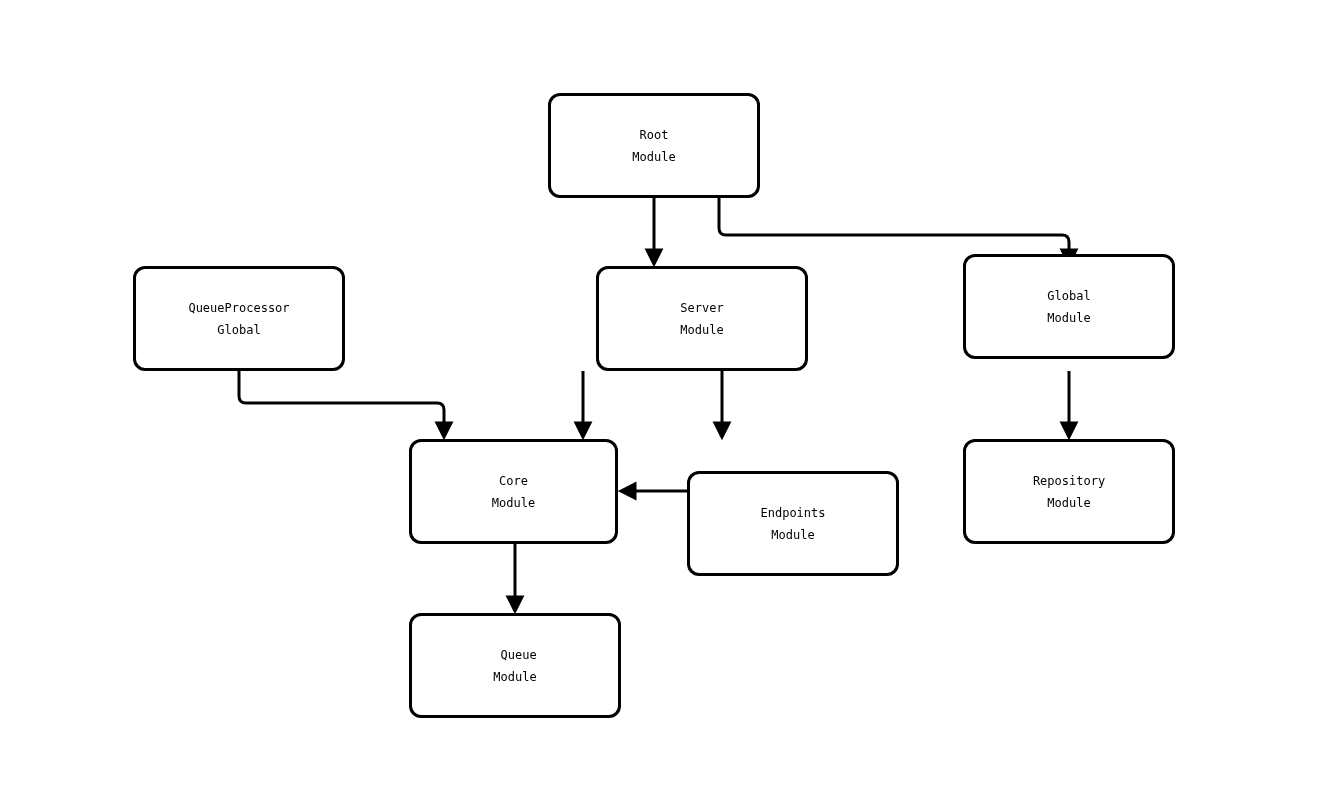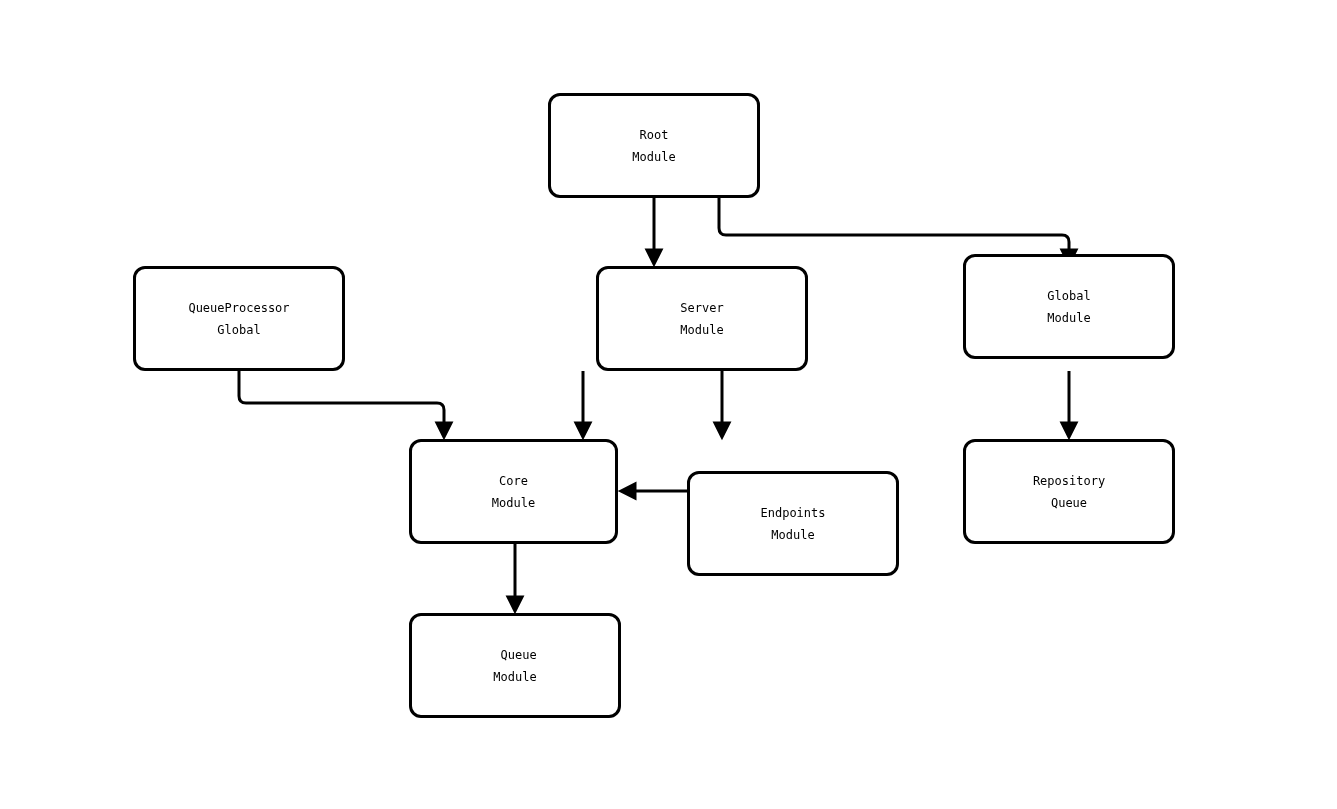--- a/index.html
+++ b/index.html
@@ -71,17 +71,17 @@
 Global</div>
   <div class="node" style="left: 548px; top: 266px; width: 212px; height: 105px; border-color: rgb(0, 0, 0); margin-left: 48px;">Server
 Module</div>
   <div class="node" style="left: 963px; top: 254px; width: 212px; height: 105px; border-color: rgb(0, 0, 0);">Global
 Module</div>
   <div class="node" style="left: 409px; top: 439px; width: 209px; height: 105px; border-color: rgb(0, 0, 0);">Core
 Module</div>
   <div class="node" style="left: 687px; top: 439px; width: 212px; height: 105px; border-color: rgb(0, 0, 0); margin-top: 32px;">Endpoints
 Module</div>
   <div class="node" style="left: 963px; top: 439px; width: 212px; height: 105px; border-color: rgb(0, 0, 0);">Repository
-Queue</div>
+Module</div>
   <div class="node" style="left: 409px; top: 613px; width: 212px; height: 105px; border-color: rgb(0, 0, 0); text-align: right;">Queue
 Module</div>
 
 </div>
 
 </body></html>

